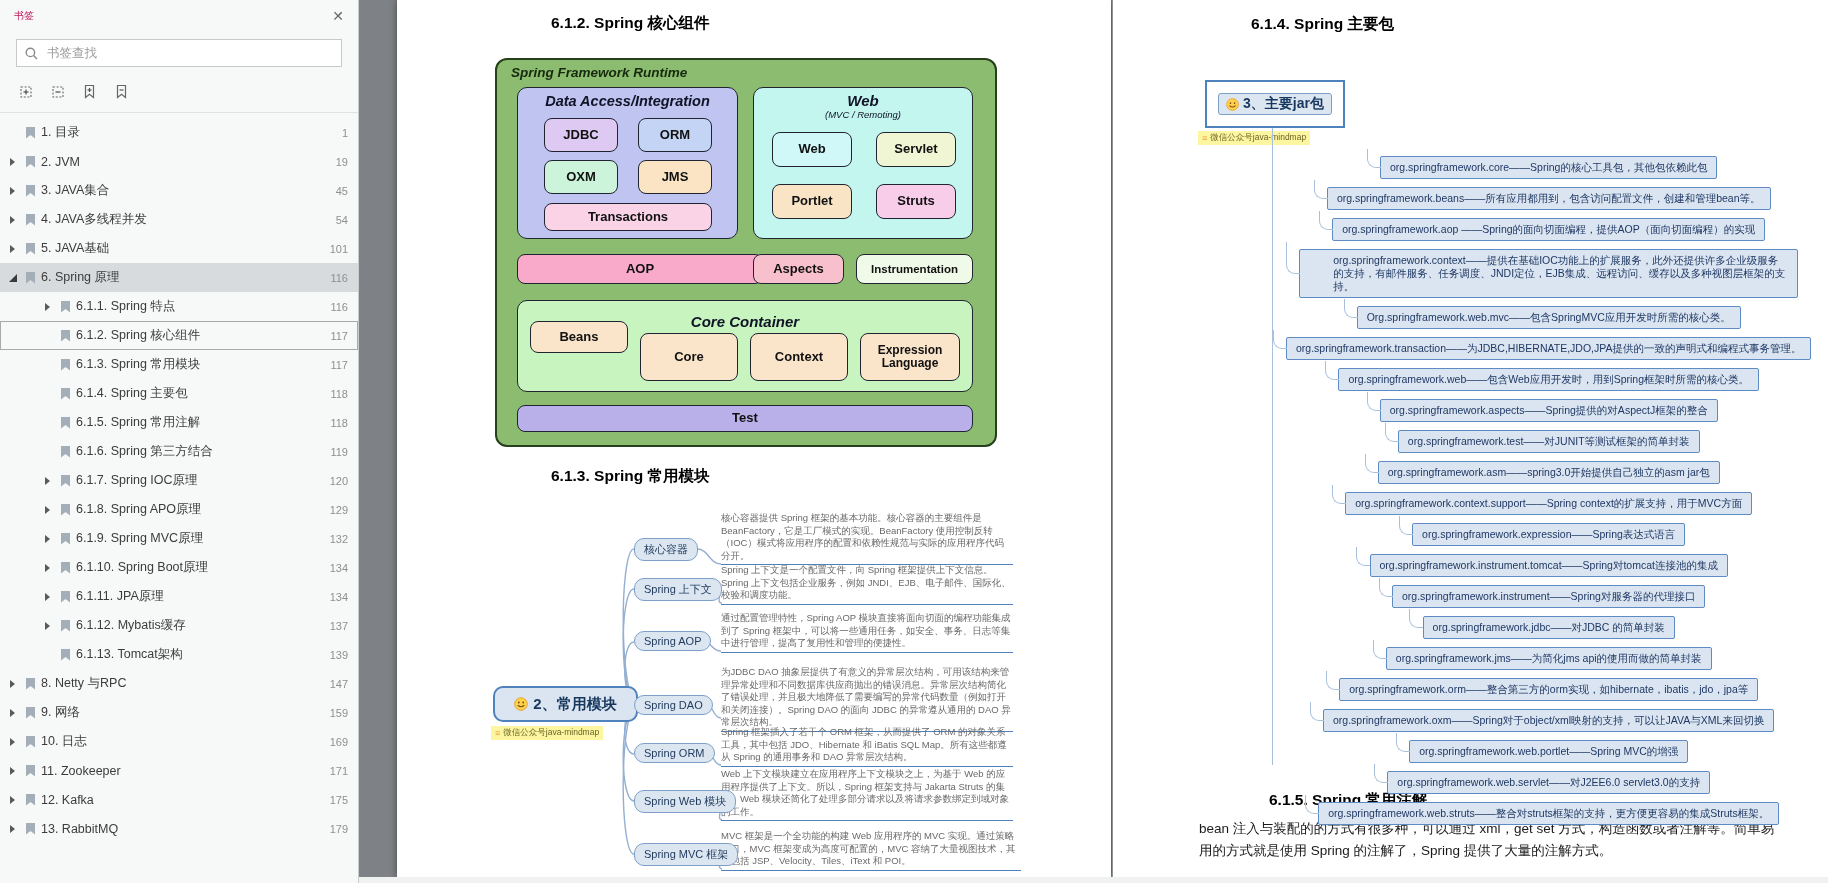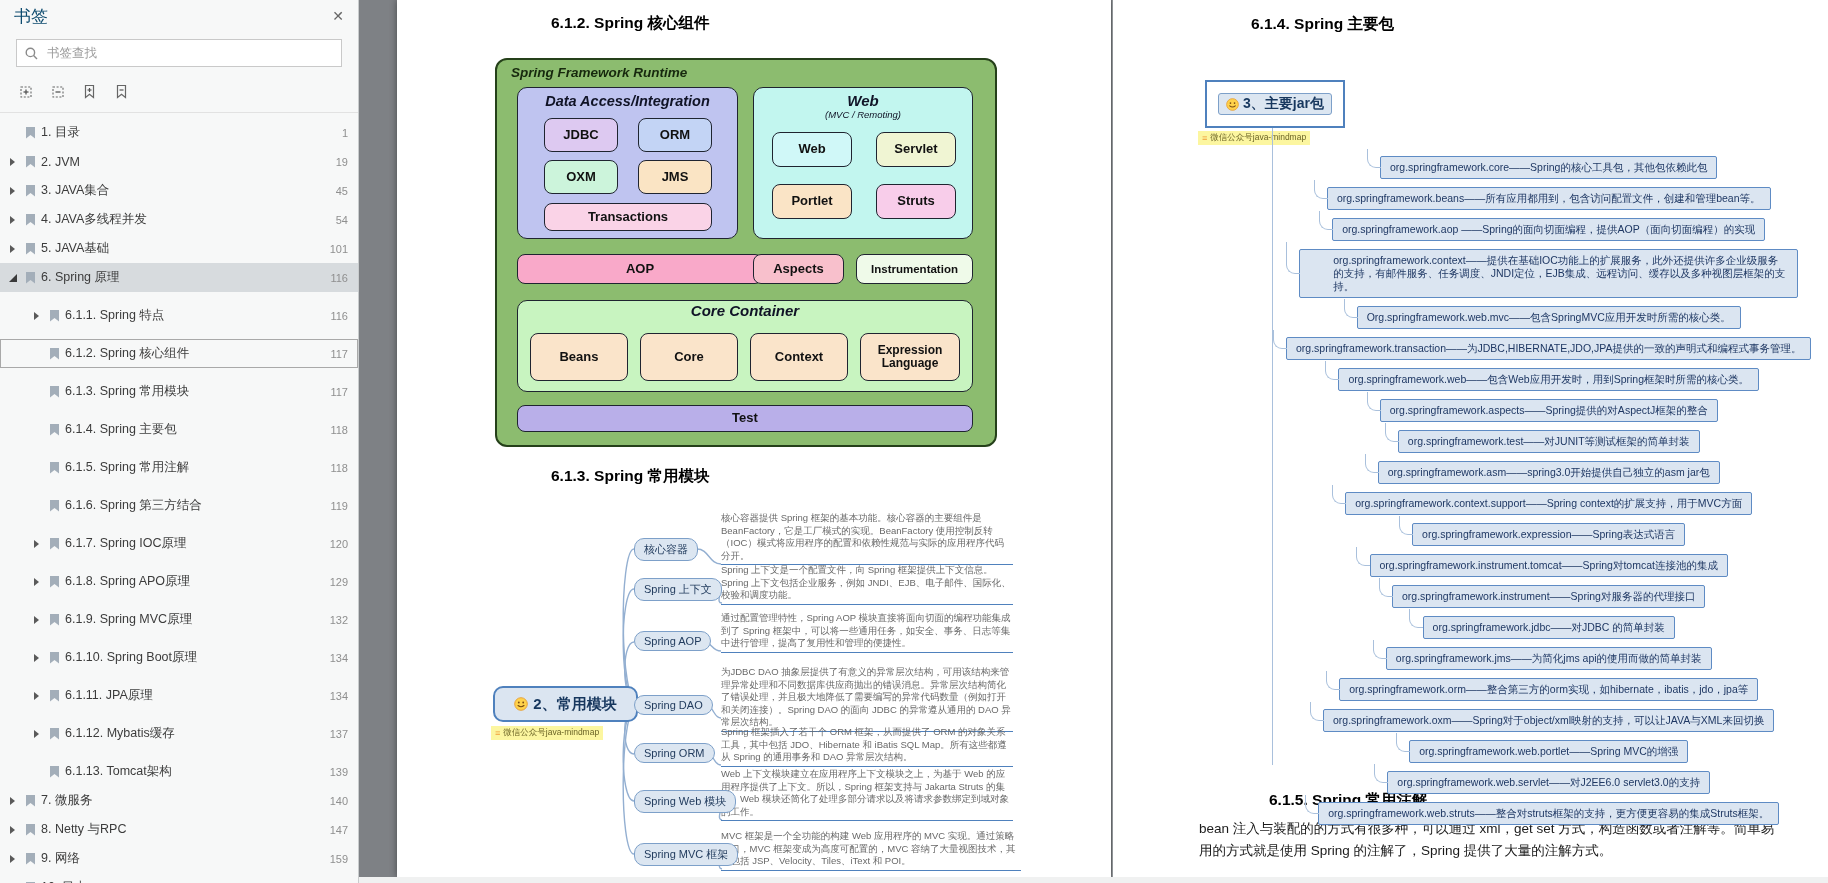--- a/index.html
+++ b/index.html
@@ -3,37 +3,37 @@
 <meta charset="utf-8">
 <style>
   html,body{margin:0;padding:0;}
   body{width:1828px;height:883px;overflow:hidden;display:flex;
        font-family:"Liberation Sans","DejaVu Sans",sans-serif;background:#7e8185;}
 
   
   .sidebar{width:358px;min-width:358px;background:#f7f8f8;border-right:1px solid #c9cccd;
            position:relative;font-size:12.5px;color:#3c3c3c;}
   .sb-head{height:32px;display:flex;align-items:center;padding:0 14px;justify-content:space-between;}
-  .sb-title{font-size:17px;color:#0c4a6e;}
+  .sb-title{font-size:10px;color:#be185d;}
   .sb-close{color:#666;font-size:14px;cursor:pointer;line-height:1;}
   .sb-search{position:absolute;left:16px;right:16px;top:39px;height:28px;background:#fff;
              border:1px solid #c9c9c9;display:flex;align-items:center;padding:0 8px;gap:7px;box-sizing:border-box;}
   .sb-search input{border:none;outline:none;flex:1;font-size:12.5px;color:#333;background:transparent;
                    font-family:"Liberation Sans","DejaVu Sans",sans-serif;}
   .sb-search input::placeholder{color:#9b9b9b;}
   .sb-tools{position:absolute;left:16px;top:82px;display:flex;gap:14px;align-items:center;}
   .tbtn{width:18px;height:18px;display:flex;align-items:center;justify-content:center;cursor:pointer;}
   .sb-divider{position:absolute;left:0;right:0;top:112px;border-top:1px solid #e2e2e2;}
   .sb-list{position:absolute;top:118px;left:0;right:0;bottom:0;overflow:hidden;}
   .row{height:29px;display:flex;align-items:center;padding-right:10px;position:relative;cursor:pointer;}
   .row.sel{background:#d7dbde;}
   .row.foc{outline:1px solid #a9a9a9;outline-offset:-1px;}
   .row .arr{width:10px;height:10px;margin-right:4px;flex:none;position:relative;}
   .row.lvl0{padding-left:8px;}
-  .row.lvl1{padding-left:32px;margin-top:9px;}
+  .row.lvl1{padding-left:43px;}
   .arr.col::before{content:"";position:absolute;left:2px;top:1px;width:0;height:0;
                    border-left:5px solid #5a5a5a;border-top:4px solid transparent;border-bottom:4px solid transparent;}
   .arr.exp::before{content:"";position:absolute;left:1px;top:1px;width:0;height:0;
                    border-bottom:8px solid #3a3a3a;border-left:8px solid transparent;}
   .bm{width:9px;height:12px;background:#a3aeb9;margin:0 6px 0 4px;flex:none;
       clip-path:polygon(0 0,100% 0,100% 100%,50% 70%,0 100%);}
   .lbl{flex:1;white-space:nowrap;overflow:hidden;}
   .pg{color:#8f8f8f;font-size:11px;margin-left:8px;}
 
   
@@ -246,26 +246,20 @@
       </div>
     <div class="row lvl1">
         <span class="arr"></span>
         <span class="bm"></span>
         <span class="lbl">6.1.13. Tomcat架构</span>
         <span class="pg">139</span>
       </div>
     <div class="row lvl0">
         <span class="arr col"></span>
         <span class="bm"></span>
-        <span class="lbl">7.  微服务</span>
-        <span class="pg">140</span>
-      </div>
-    <div class="row lvl0">
-        <span class="arr col"></span>
-        <span class="bm"></span>
         <span class="lbl">8. Netty 与RPC</span>
         <span class="pg">147</span>
       </div>
     <div class="row lvl0">
         <span class="arr col"></span>
         <span class="bm"></span>
         <span class="lbl">9. 网络</span>
         <span class="pg">159</span>
       </div>
     <div class="row lvl0">
@@ -319,22 +313,22 @@
         <div class="dbox" style="left:122px;top:44px;width:80px;height:35px;background:#f0f5d3;">Servlet</div>
         <div class="dbox" style="left:18px;top:96px;width:80px;height:35px;background:#fae4c6;">Portlet</div>
         <div class="dbox" style="left:122px;top:96px;width:80px;height:35px;background:#f8cdea;">Struts</div>
       </div>
 
       <div class="dbox" style="left:20px;top:194px;width:246px;height:30px;background:#f9a9c9;">AOP</div>
       <div class="dbox" style="left:256px;top:194px;width:91px;height:30px;background:#f8c0cc;">Aspects</div>
       <div class="dbox" style="left:359px;top:194px;width:117px;height:30px;background:#effae9;font-size:11.5px;">Instrumentation</div>
 
       <div class="panel p-core">
-        <div class="ptitle" style="font-size:15px;margin-top:1px;">Core Container</div>
-        <div class="dbox" style="left:12px;top:32px;width:98px;height:48px;background:#fae4ca;">Beans</div>
+        <div class="ptitle" style="font-size:15px;margin-top:12px;">Core Container</div>
+        <div class="dbox" style="left:12px;top:20px;width:98px;height:32px;background:#fae4ca;">Beans</div>
         <div class="dbox" style="left:122px;top:32px;width:98px;height:48px;background:#fae4ca;">Core</div>
         <div class="dbox" style="left:232px;top:32px;width:98px;height:48px;background:#fae4ca;">Context</div>
         <div class="dbox" style="left:342px;top:32px;width:100px;height:48px;background:#fae4ca;font-size:12px;padding:0 8px;">Expression Language</div>
       </div>
 
       <div class="dbox" style="left:20px;top:345px;width:456px;height:27px;background:#b9afe9;">Test</div>
     </div>
 
     <div class="heading" style="left:154px;top:466px;">6.1.3. Spring 常用模块</div>
 

